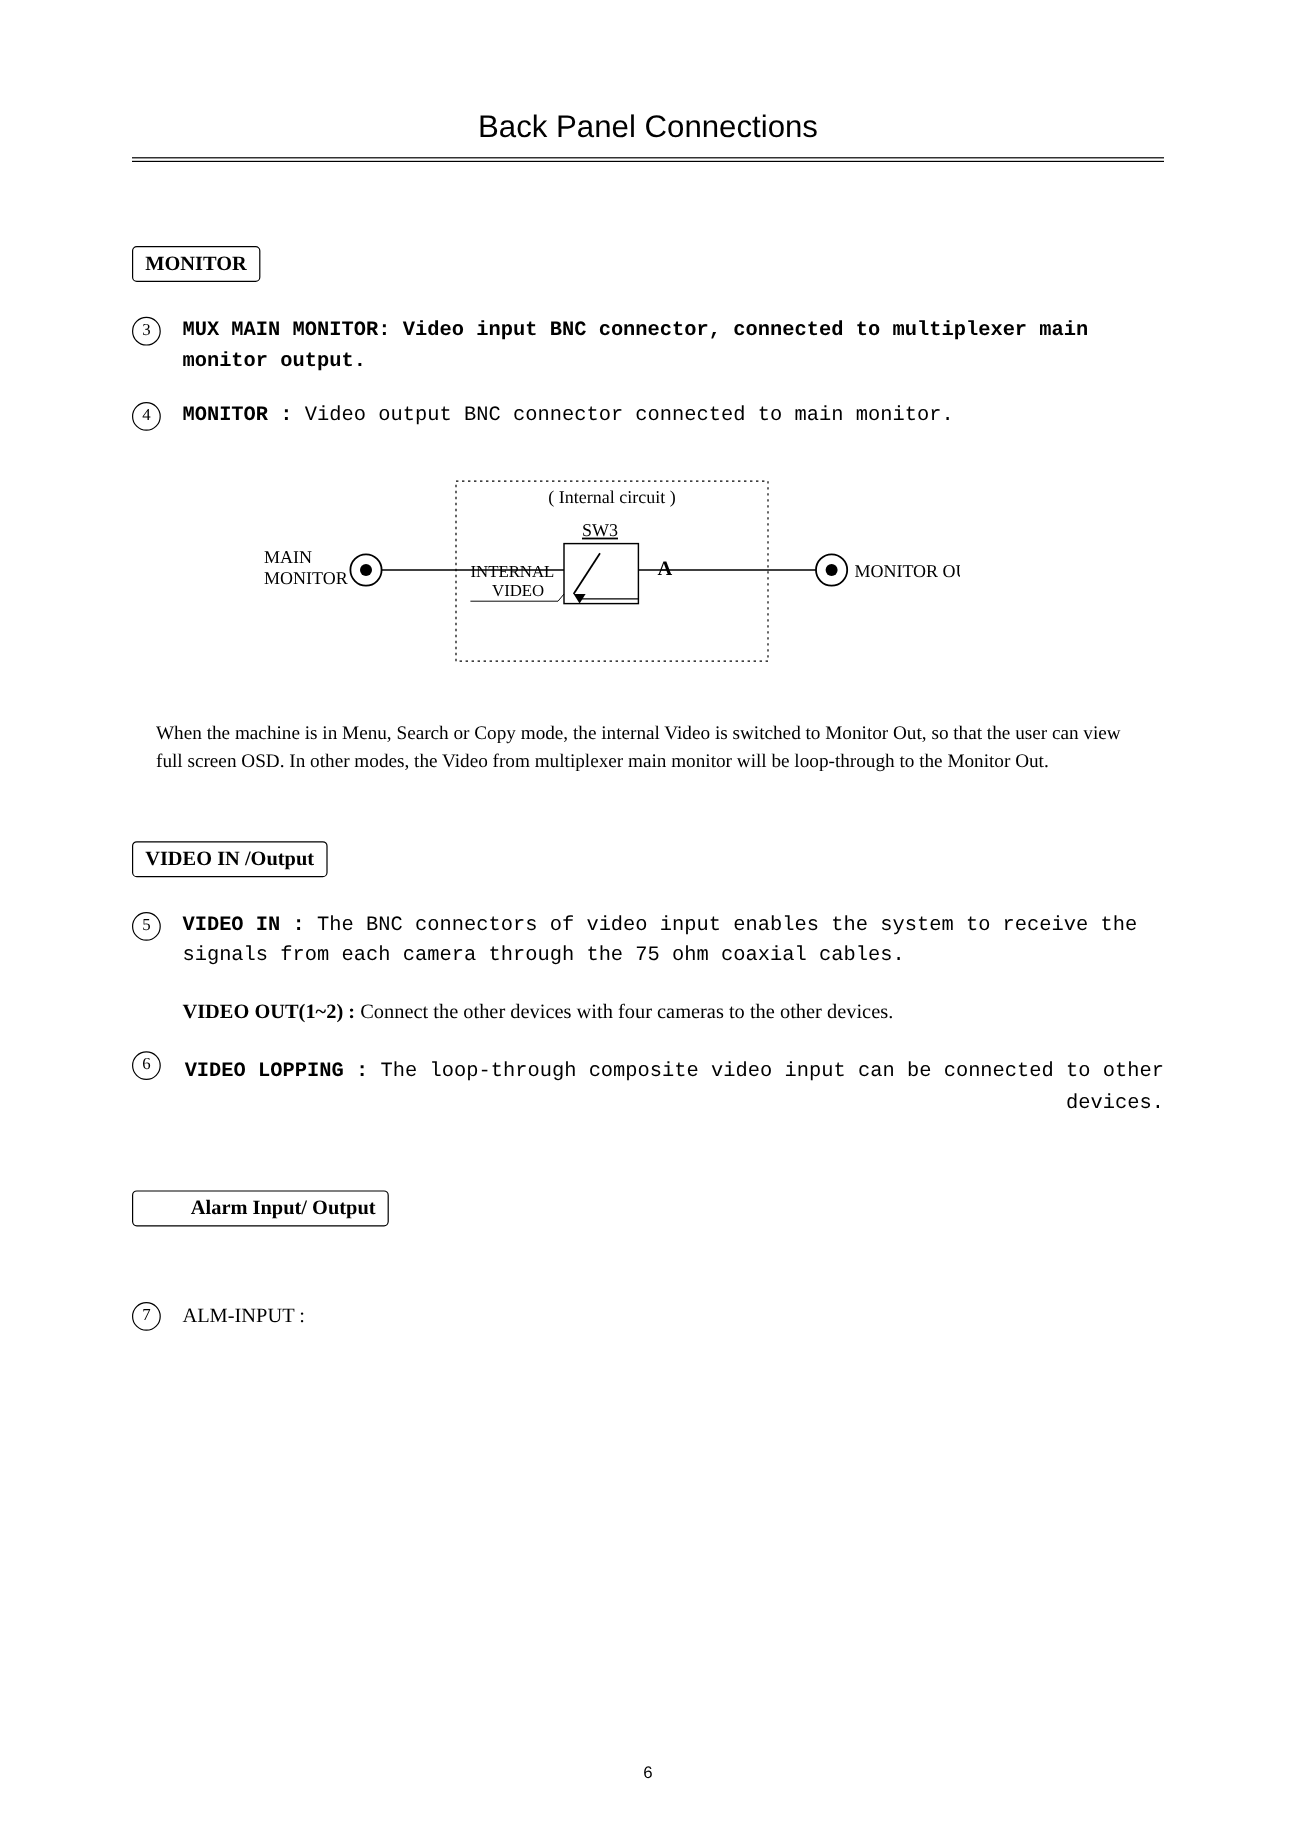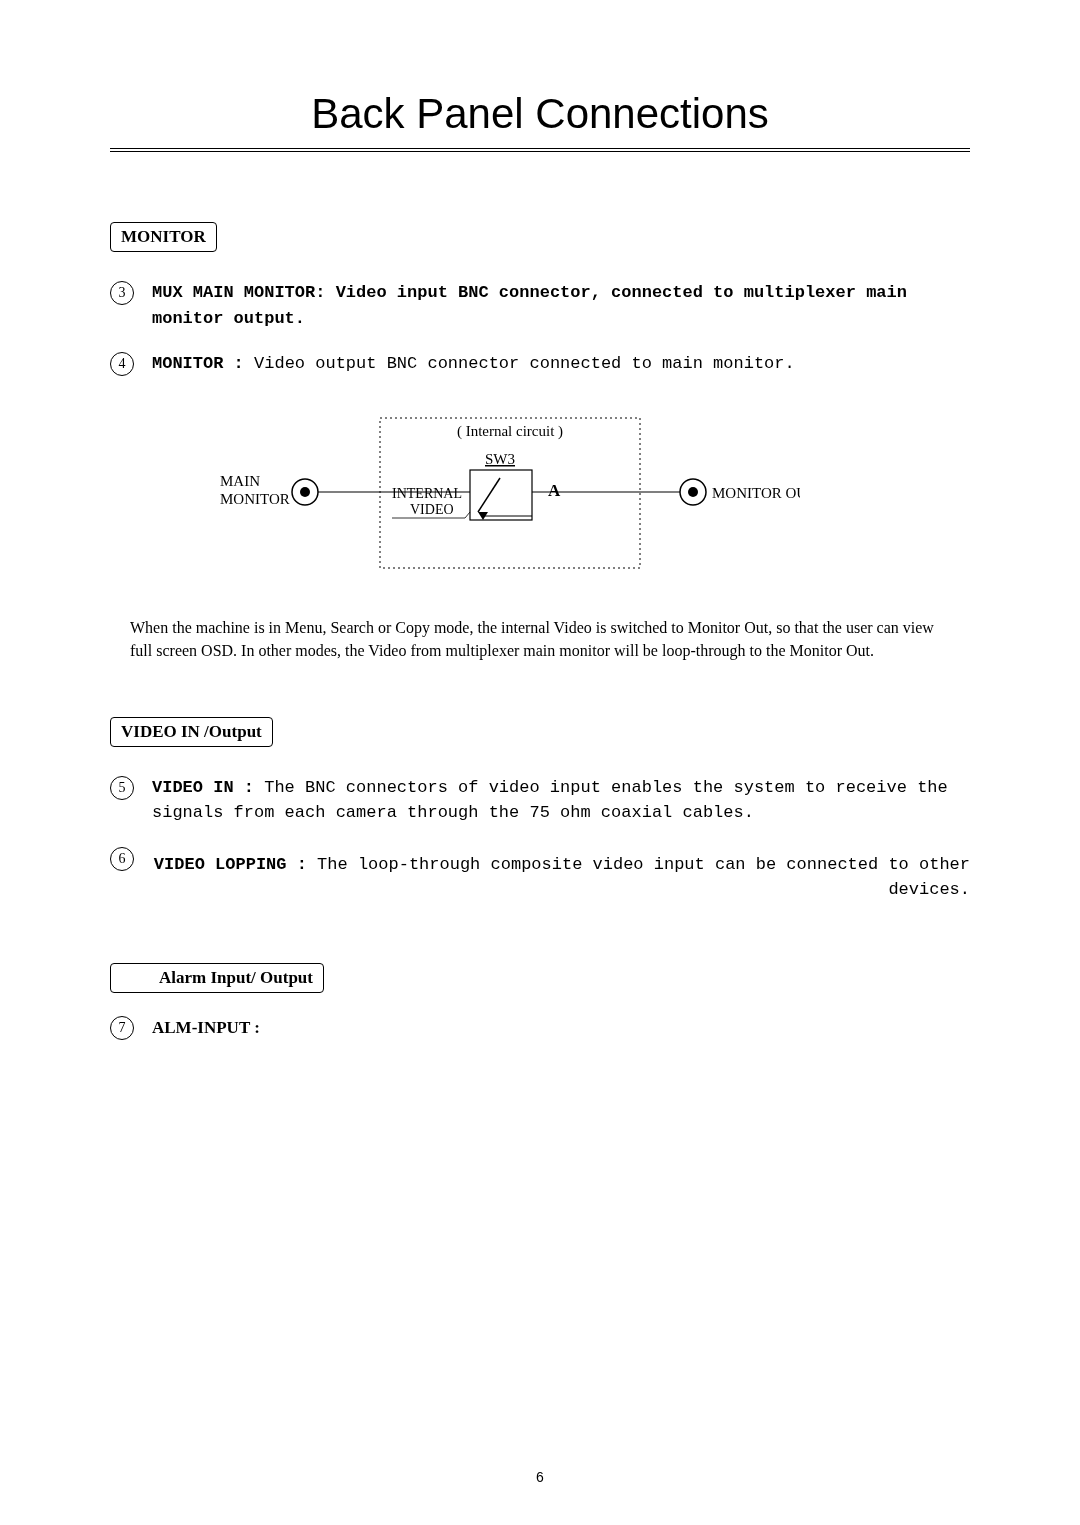--- a/index.html
+++ b/index.html
@@ -15,21 +15,21 @@
     padding: 90px 110px 40px 110px;
   }
   .title-wrap {
     border-bottom: 4px double #000;
     padding: 0 0 10px 0;
     margin-bottom: 70px;
   }
   .title {
     text-align: center;
     font-family: Arial, Helvetica, sans-serif;
-    font-size: 42px;
+    font-size: 26px;
     font-weight: 400;
   }
   .section-label {
     display: inline-block;
     border: 1.5px solid #000;
     border-radius: 4px;
     padding: 4px 10px;
     font-size: 17px;
     font-weight: bold;
     margin-bottom: 28px;
@@ -71,21 +71,21 @@
   }
   .alm-grid {
     display: grid;
     grid-template-columns: 168px 1fr;
     column-gap: 6px;
     row-gap: 28px;
     font-size: 17px;
     line-height: 1.55;
     margin-left: 0;
   }
-  .alm-label { font-weight: bold; white-space: nowrap; text-align: left; }
+  .alm-label { font-weight: normal; white-space: nowrap; text-align: left; }
   .alm-row1 { display: flex; align-items: flex-start; gap: 18px; }
   .page-num {
     position: absolute;
     bottom: 40px;
     left: 0; right: 0;
     text-align: center;
     font-family: Arial, Helvetica, sans-serif;
     font-size: 14px;
   }
 </style>
@@ -157,31 +157,34 @@
   <div>
     <div class="section-label">VIDEO  IN /Output</div>
 
     <div class="row">
       <div class="num-circle">5</div>
       <div class="body">
         <span class="strong">VIDEO IN : </span><span>The BNC connectors of video input enables the system to receive the signals from each camera through the 75 ohm coaxial cables.</span>
       </div>
     </div>
 
+    <div class="sub-indent">
+      <span class="strong">VIDEO OUT(1~2) : </span><span>Connect the other devices with four cameras to the other devices.</span>
+    </div>
 
     <div class="row" style="margin-bottom:60px;">
       <div class="num-circle">6</div>
       <div class="body" style="padding-top:6px;text-align:right;">
         <span class="strong">VIDEO LOPPING : </span><span>The loop-through composite video input can be connected to other devices.</span>
       </div>
     </div>
   </div>
 
   <div>
-    <div class="section-label" style="margin-bottom:22px;padding-left:48px;">Alarm Input/ Output</div>
+    <div class="section-label" style="margin-bottom:62px;padding-left:48px;">Alarm Input/ Output</div>
 
     <div class="alm-row1" style="margin-bottom:24px;">
       <div class="num-circle">7</div>
       <div class="alm-grid" style="row-gap:0;">
         <div class="alm-label">ALM-INPUT :</div>
       </div>
     </div>
 
   </div>
 

